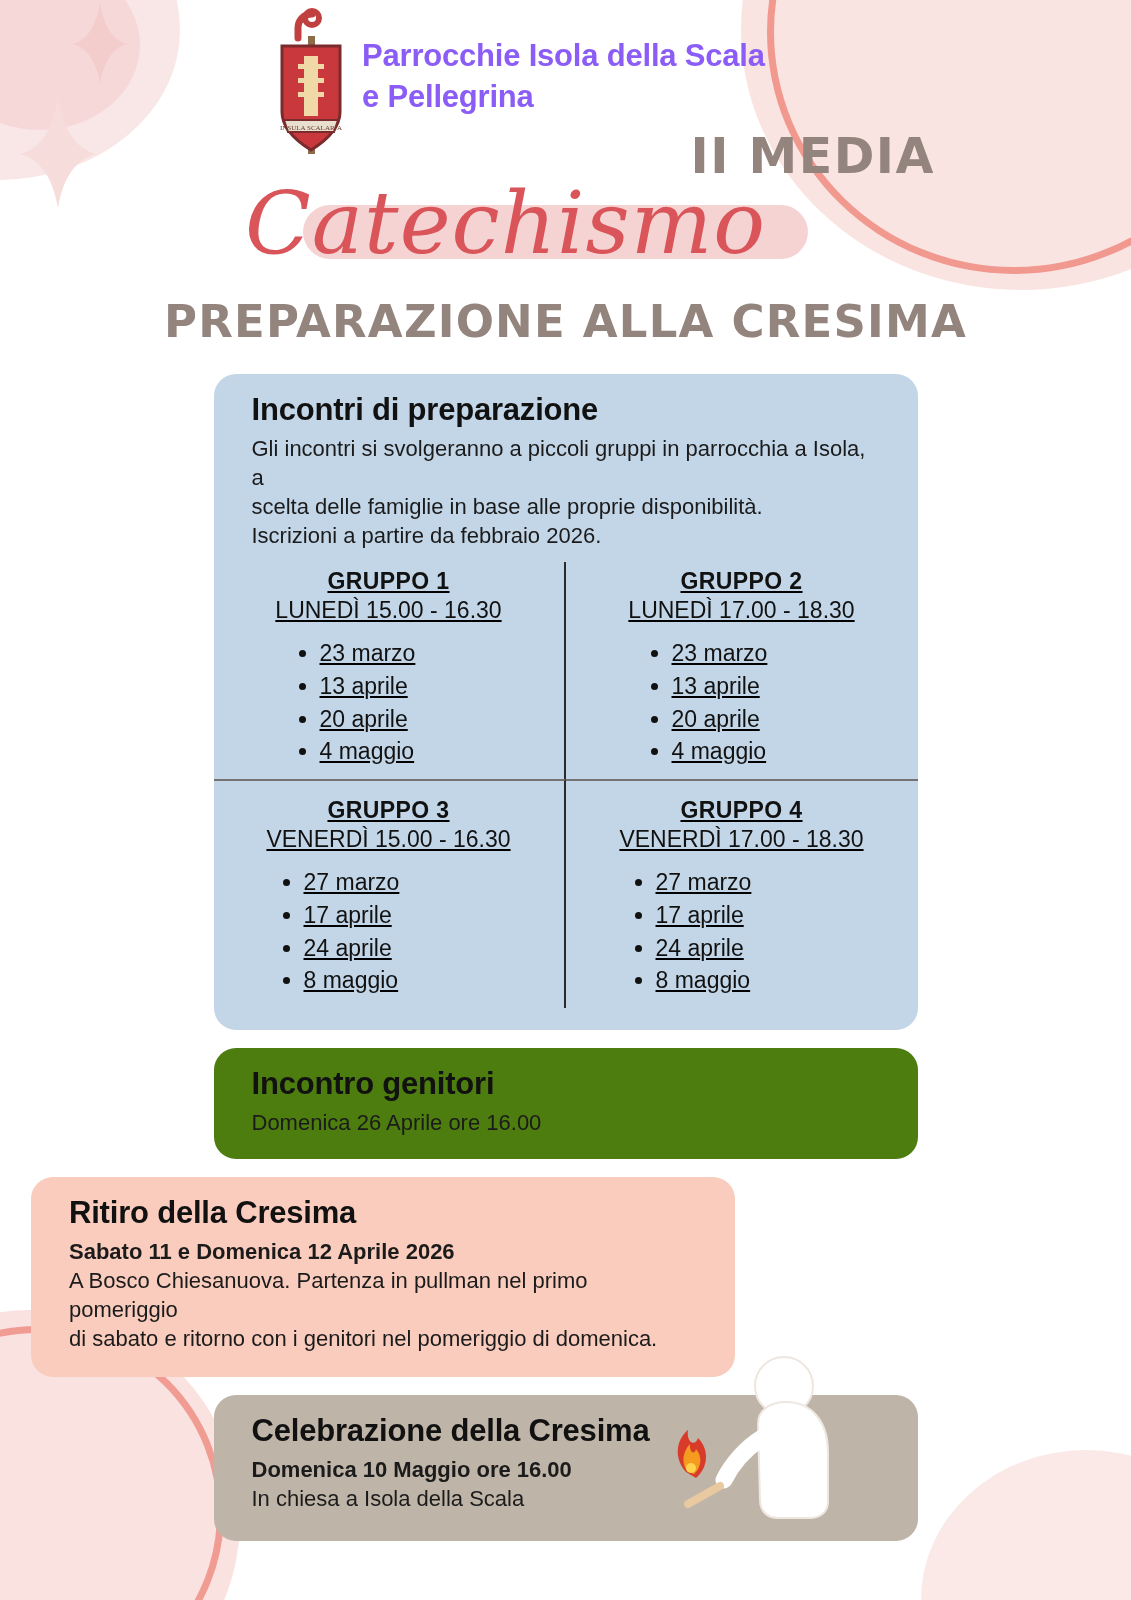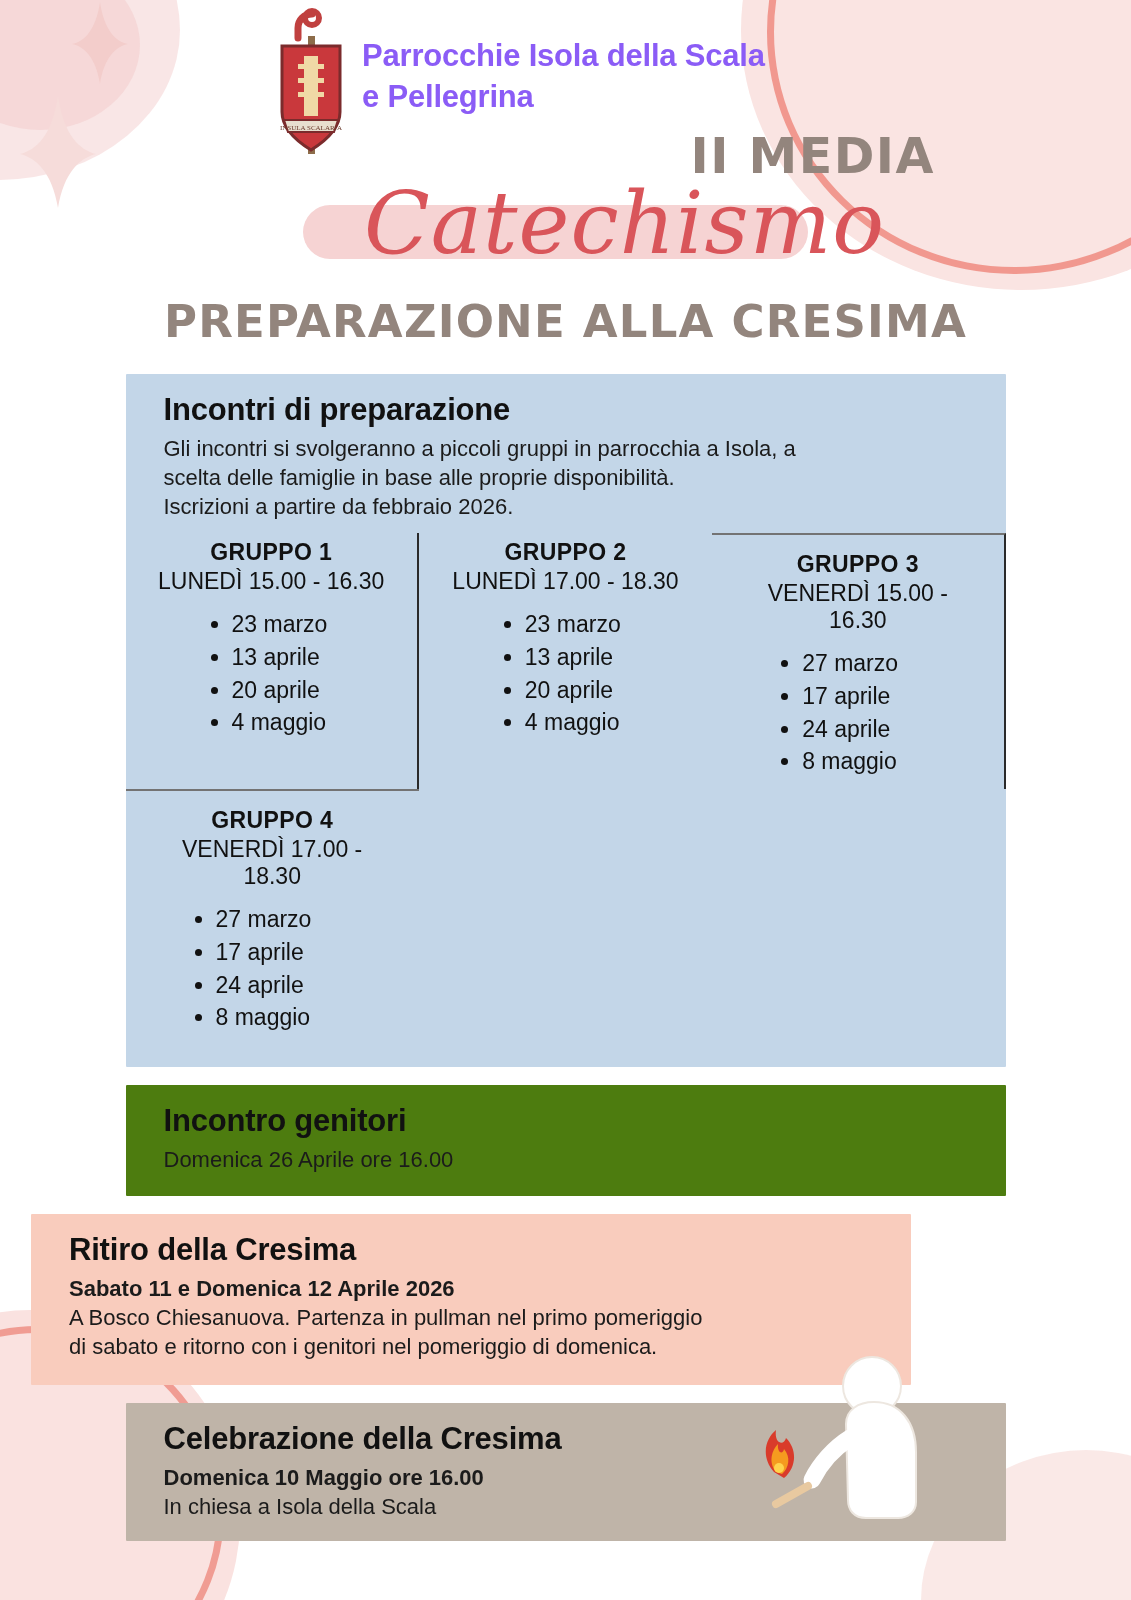--- a/index.html
+++ b/index.html
@@ -135,21 +135,21 @@
     width: 505px;
     height: 54px;
     background: #f6d3d3;
     border-radius: 27px;
   }
   .script-title {
     position: absolute;
     left: 245px;
     top: 173px;
     width: 640px;
-    text-align: right;
+    text-align: left;
     font-family: "DejaVu Serif", serif;
     font-style: italic;
     font-size: 86px;
     color: #d9555a;
     letter-spacing: 1px;
   }
   .sub-title {
     position: absolute;
     left: 0;
     right: 0;
@@ -159,40 +159,40 @@
     font-weight: bold;
     letter-spacing: 1.2px;
     color: #93857d;
     font-family: "DejaVu Sans", sans-serif;
   }
 
   
   .card {
     position: relative;
     margin: 0 auto 18px auto;
-    width: 880px;
-    border-radius: 1px;
+    width: 704px;
+    border-radius: 22px;
     box-sizing: border-box;
   }
   .card-blue {
     background: #c3d6e8;
     padding: 18px 0 22px 0;
   }
   .card-green {
     background: #4d7c0f;
     padding: 18px 38px 22px 38px;
   }
   .card-peach {
     background: #f9ccbd;
     padding: 18px 38px 24px 38px;
     margin-left: 31px;
   }
   .card-taupe {
     background: #bfb4a8;
-    padding: 18px 38px 20px 38px;
+    padding: 18px 38px 28px 38px;
   }
   .card-h {
     font-size: 31px;
     font-weight: bold;
     color: #111111;
     margin: 0 0 6px 0;
     letter-spacing: -0.2px;
   }
   .card-p {
     font-size: 22px;
@@ -204,22 +204,23 @@
     font-weight: bold;
   }
   .blue-pad {
     padding: 0 38px;
   }
 
   
   .groups {
     margin-top: 12px;
     display: grid;
-    grid-template-columns: 1fr 1fr 1fr;
+    grid-template-columns: 1fr 1fr;
     position: relative;
+    text-decoration: underline;
   }
   .group-cell {
     padding: 6px 28px 10px 28px;
     box-sizing: border-box;
   }
   .group-cell.left {
     border-right: 2px solid #2a2a2a;
   }
   .group-cell.row2 {
     border-top: 2px solid #737373;

